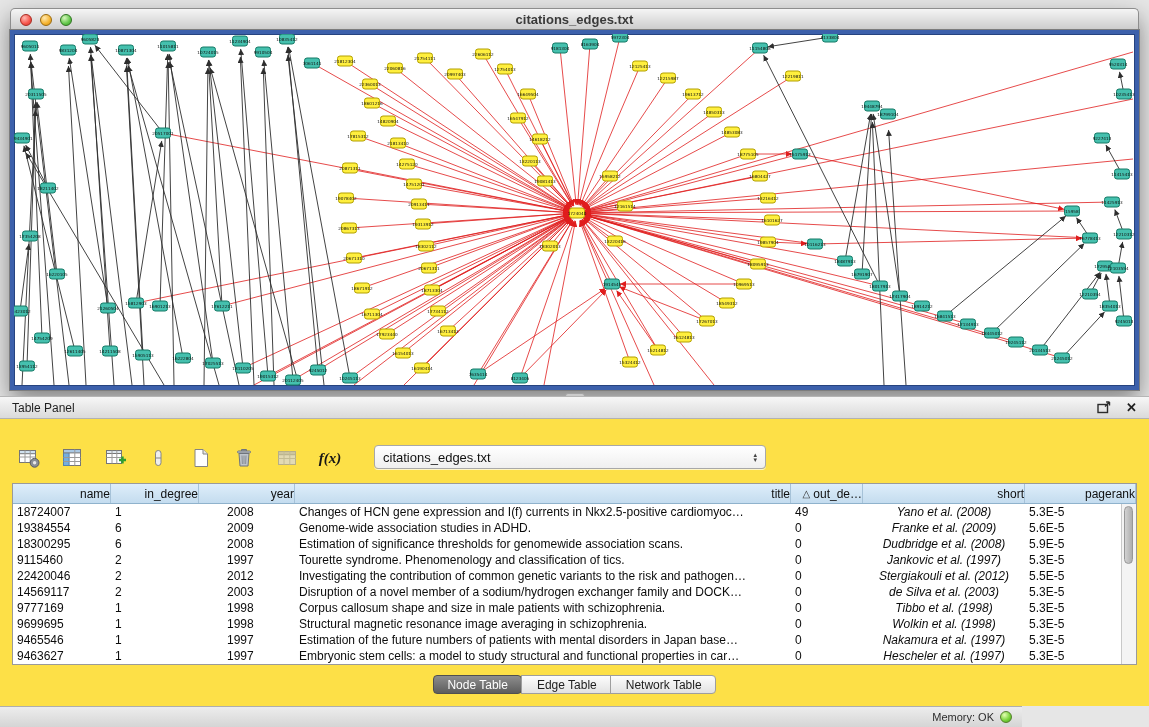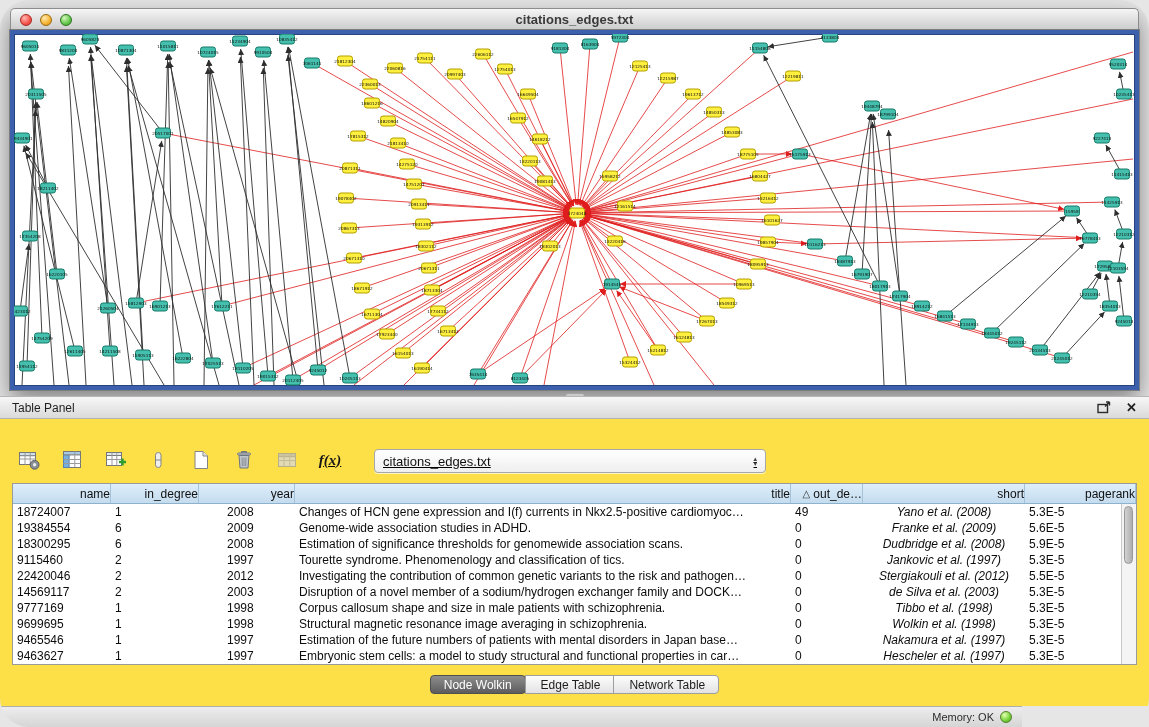--- a/index.html
+++ b/index.html
@@ -1,18 +1,18 @@
 <!DOCTYPE html>
 <html><head>
 <meta charset="utf-8">
 <style>
   * { margin:0; padding:0; box-sizing:border-box; }
   html,body { width:1149px; height:727px; }
   body { background:#e6e6e6; font-family:"Liberation Sans", sans-serif; overflow:hidden; }
-  .app { position:relative; width:1149px; height:727px; overflow:hidden;border-radius:29px; }
+  .app { position:relative; width:1149px; height:727px; overflow:hidden; }
 
   
   .graph-window { position:absolute; left:10px; top:8px; width:1129px; height:382px;
     border-radius:5px 5px 3px 3px; box-shadow:0 10px 24px rgba(0,0,0,.45); }
   .titlebar { position:relative; height:22px; border-radius:5px 5px 0 0;
     background:linear-gradient(#f5f5f5,#cdcdcd); border:1px solid #8d8d8d; border-bottom:1px solid #7b7b7b;
     display:flex; align-items:center; }
   .lights { position:absolute; left:9px; top:5px; display:flex; gap:8px; }
   .light { width:12px; height:12px; border-radius:50%; }
   .light.red   { background:radial-gradient(circle at 35% 30%, #ffb9b2, #f6544a 60%, #ce3a31); border:1px solid #a8291f; }
@@ -29,21 +29,21 @@
 
   
   .table-panel { position:absolute; left:0; top:396px; width:1149px; height:310px;
     background:#fde047; border-top:1px solid #b5b5b5; }
   .panel-header { height:22px; background:linear-gradient(#f7f7f7,#dadada);
     border-bottom:1px solid #b2b2b2; display:flex; align-items:center; padding:0 12px; }
   .panel-title { font-size:12px; color:#1f1f1f; }
   .panel-actions { margin-left:auto; display:flex; align-items:center; gap:15px; }
   .close-x { font-size:13px; font-weight:bold; color:#1f1f1f; line-height:1; }
 
-  .toolbar { position:absolute; left:16px; top:48px; height:28px; display:flex; align-items:flex-end; gap:17px;text-decoration:underline; }
+  .toolbar { position:absolute; left:16px; top:48px; height:28px; display:flex; align-items:flex-start; gap:17px; }
   .tool { width:26px; height:26px; display:flex; align-items:center; justify-content:center; }
   .fx { font-family:"Liberation Serif", serif; font-style:italic; font-weight:bold; font-size:15px; color:#161616; padding:0 4px; }
   .combo { margin-left:14px; width:392px; height:24px; border:1px solid #a8a8a8; border-radius:4px;
     background:linear-gradient(#ffffff,#efefef); display:flex; align-items:center; padding:0 8px;
     font-size:13px; color:#111; box-shadow:0 1px 0 rgba(255,255,255,.7); }
   .combo-arrows { margin-left:auto; display:flex; flex-direction:column; line-height:5px; font-size:7px; color:#444; }
 
   .table-wrap { position:absolute; left:12px; top:86px; width:1125px; height:182px;
     background:#fff; border:1px solid #9a9a9a; }
   .thead { display:flex; height:20px; background:linear-gradient(#deeefa,#c4dcef);
@@ -972,21 +972,21 @@
             <div class="td col5">Hescheler et al. (1997)</div>
             <div class="td col6">5.3E-5</div>
           </div>
         </div>
       <div class="vscroll">
         <div class="vthumb"></div>
       </div>
     </div>
 
     <div class="tabs">
-      <button class="tab first active">Node Wolkin</button>
+      <button class="tab first active">Node Table</button>
       <button class="tab">Edge Table</button>
       <button class="tab last">Network Table</button>
     </div>
   </div>
 
   <div class="statusbar">
     <span class="mem-label">Memory: OK</span>
     <span class="mem-dot"></span>
   </div>
 </div>

